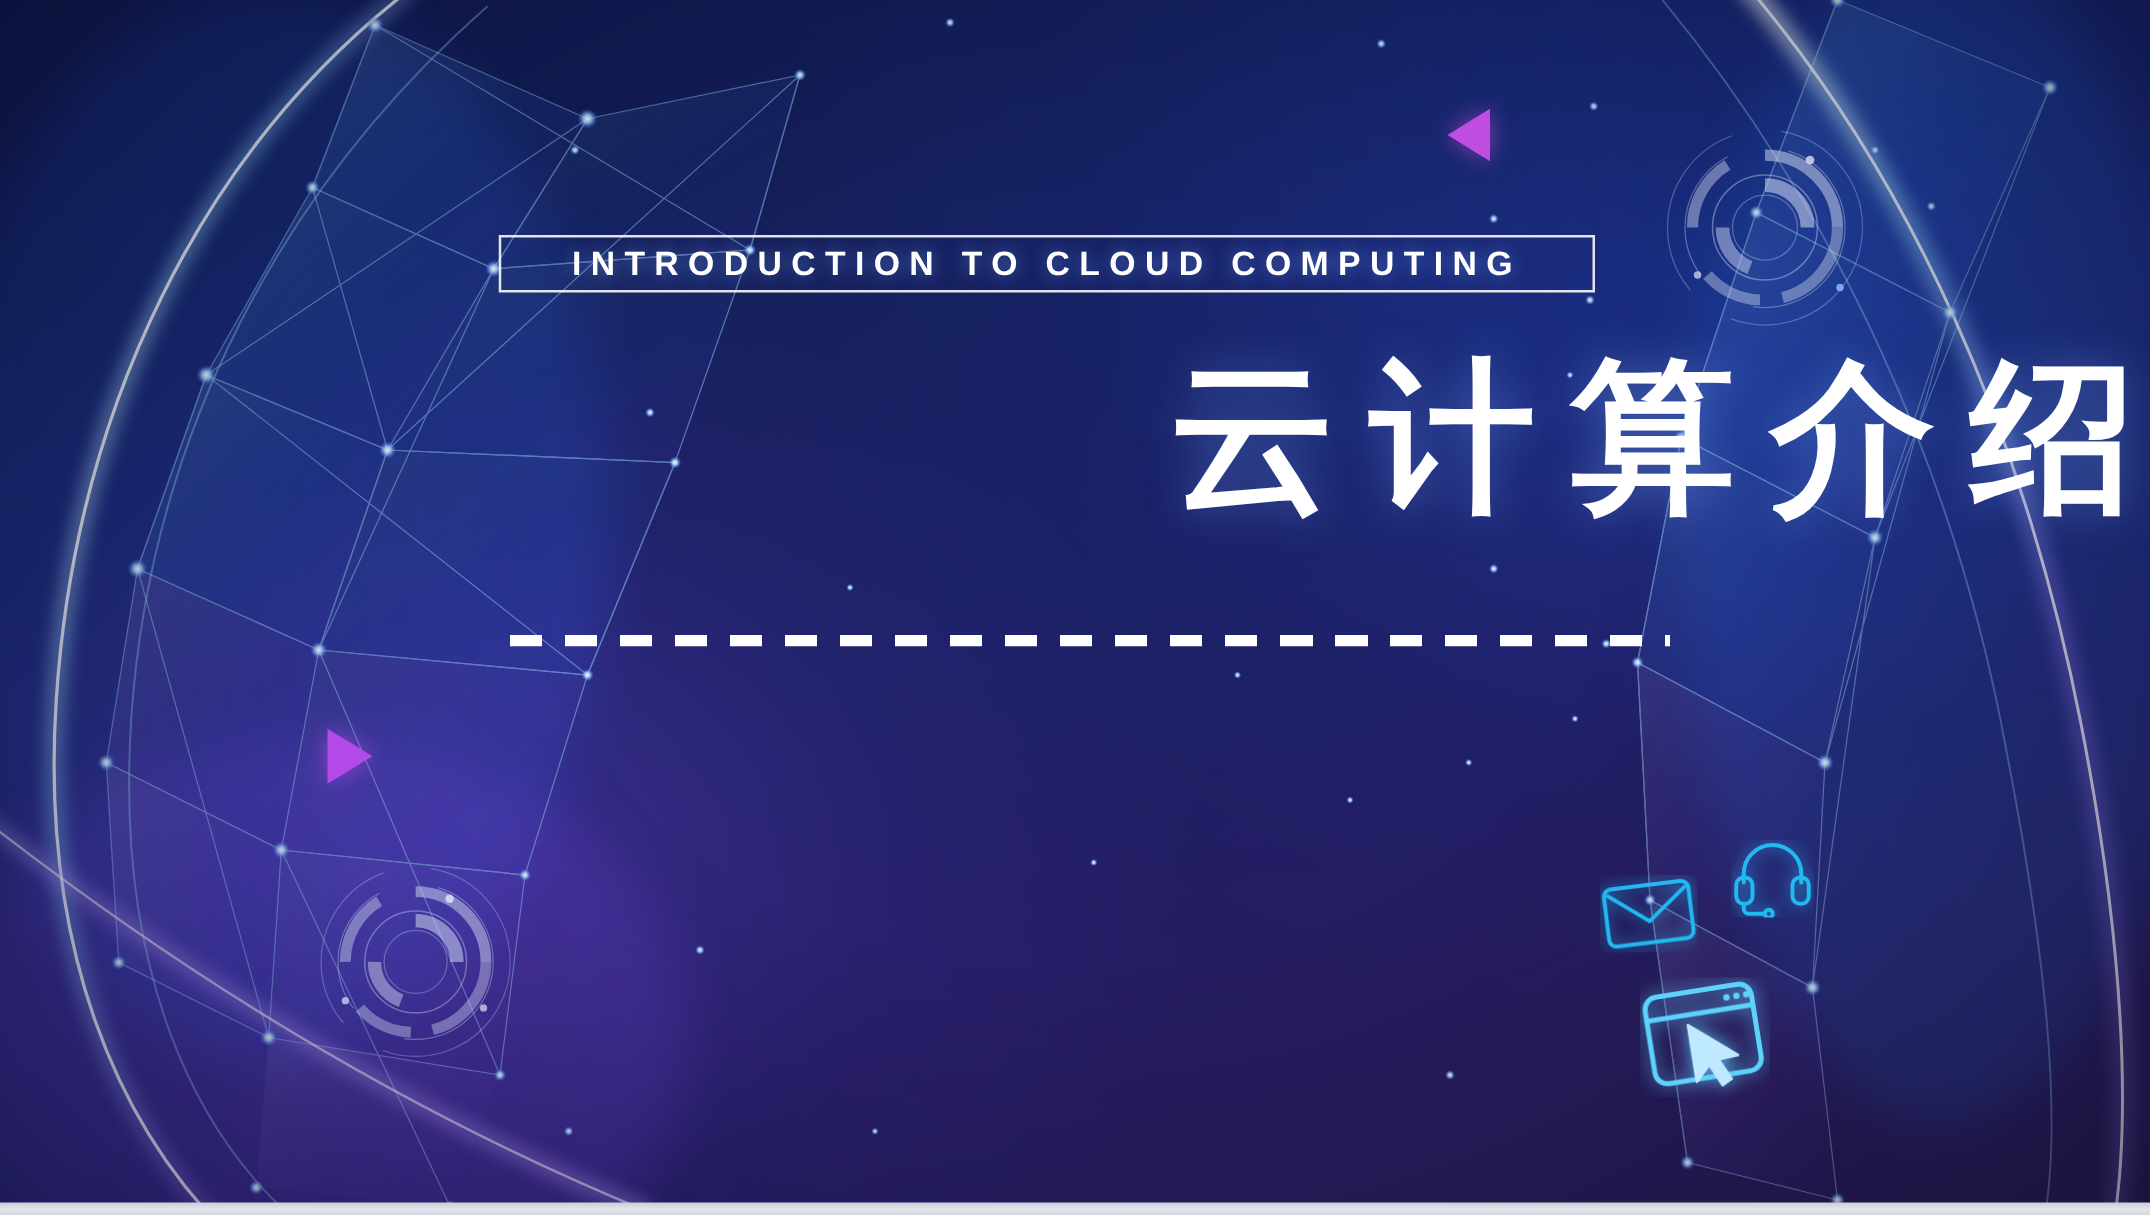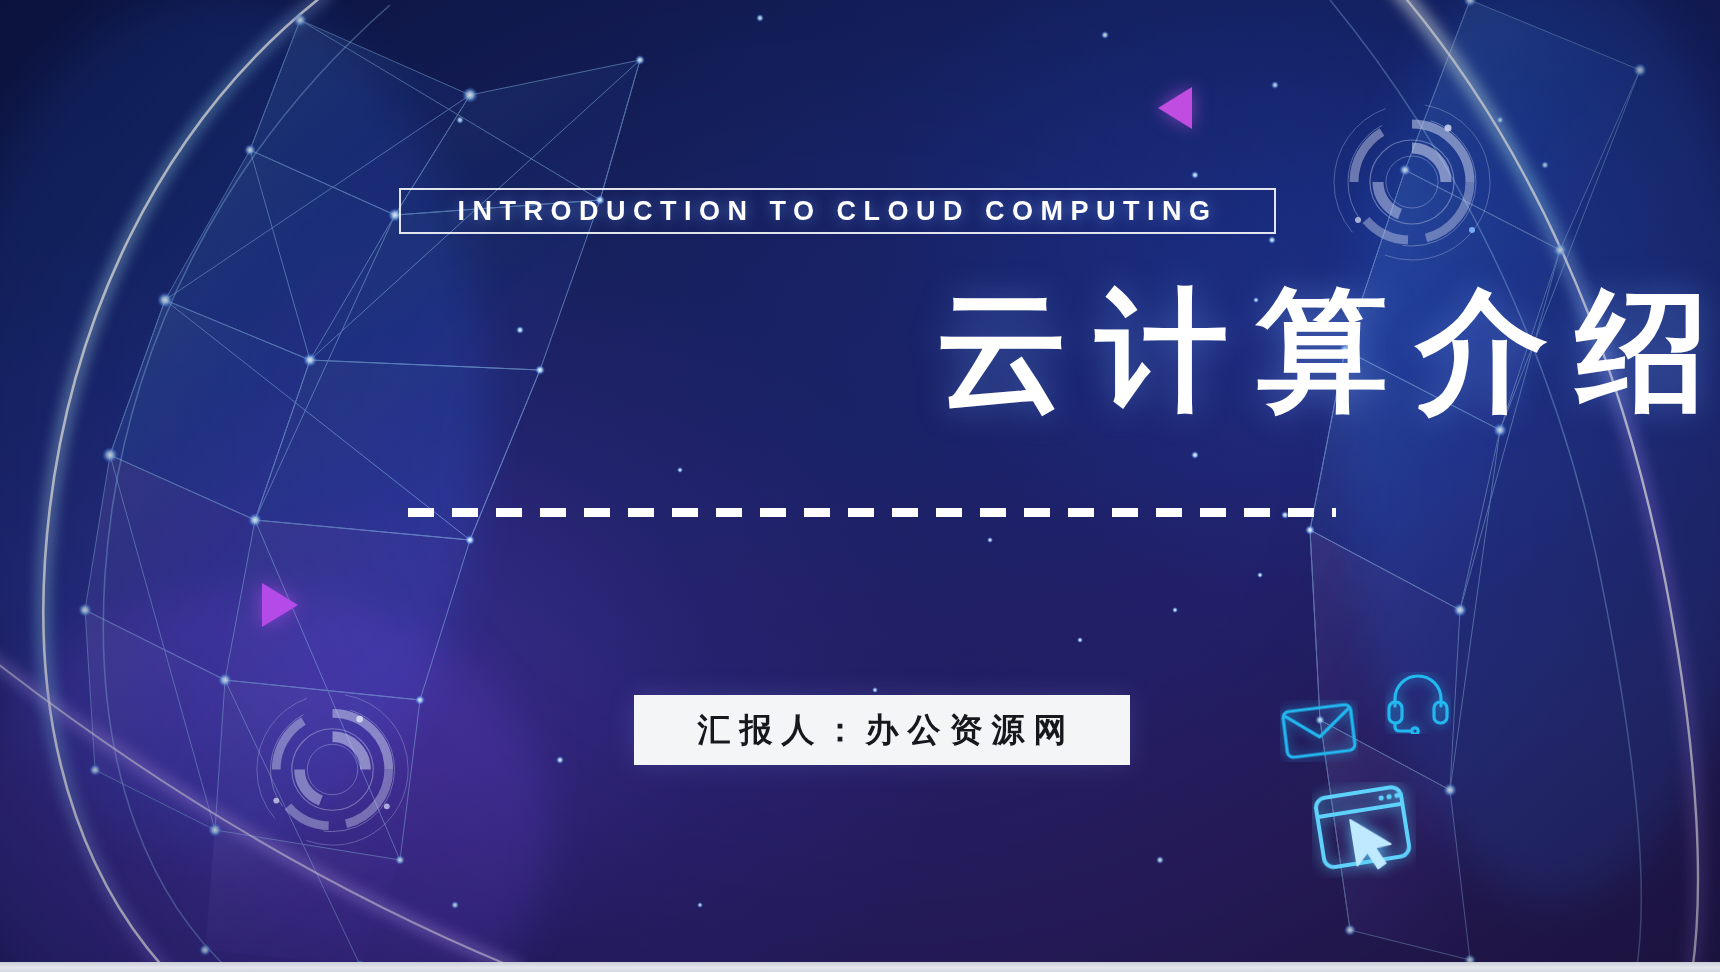--- a/index.html
+++ b/index.html
@@ -369,20 +369,17 @@
 
     <div class="eng-box">
       <span class="eng-text">INTRODUCTION TO CLOUD COMPUTING</span>
     </div>
 
     <div class="main-title">云计算介绍</div>
 
     <div class="divider"></div>
 
 
-    <div class="presenter-box">
-      <span class="presenter-text">汇报人：办公资源网</span>
-    </div>
 
   </div>
 
   <div class="bottom-bar"></div>
 </div>
 
 </body></html>

